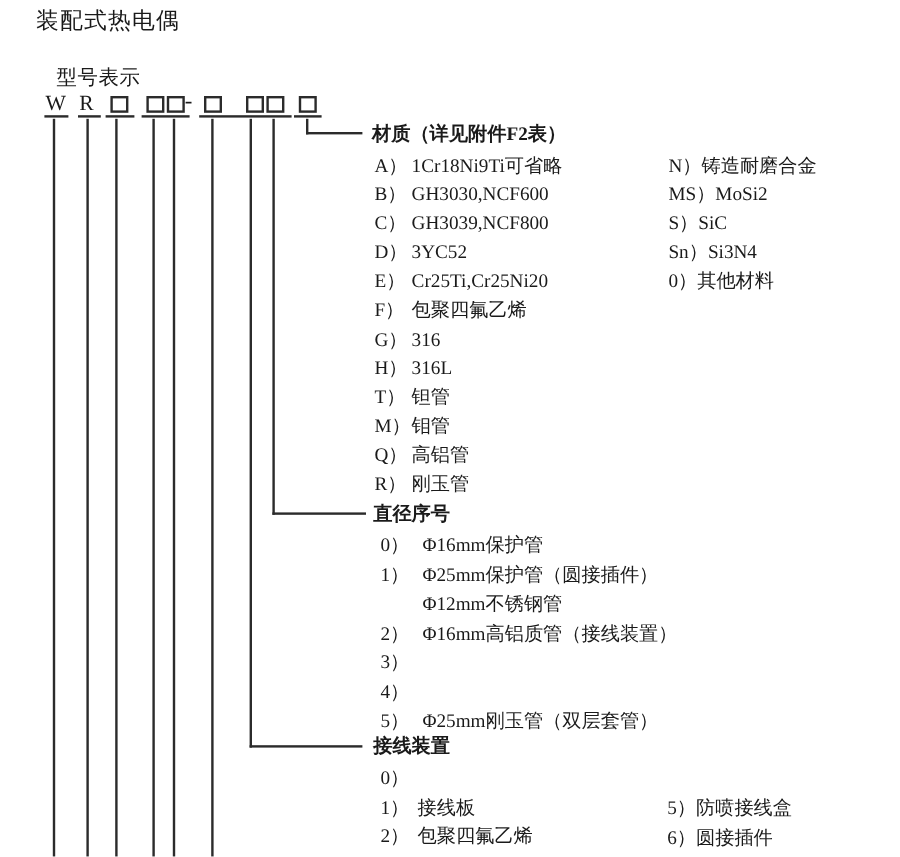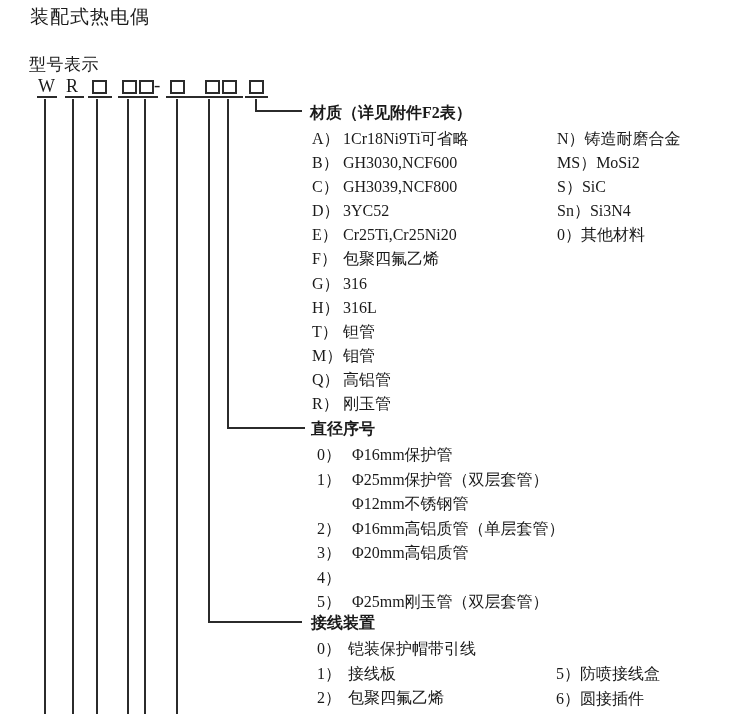--- a/index.html
+++ b/index.html
@@ -11,21 +11,21 @@
   
   .vl { position:absolute; width:2px; background:#2b2b2b; }
   .hl { position:absolute; height:2px; background:#2b2b2b; }
   
   .bx { position:absolute; top:80px; width:11px; height:10px; border:2px solid #2b2b2b; background:#fff; }
   
   .ul { position:absolute; top:96px; height:2px; background:#2b2b2b; }
   .code-letter { position:absolute; top:77px; font-size:18px; line-height:18px; }
   .code-sep { position:absolute; left:154px; top:74px; font-size:19px; }
   .page-title { position:absolute; left:30px; top:4px; font-size:19px; letter-spacing:1px; white-space:nowrap; }
-  .page-subtitle { position:absolute; left:29px; top:53px; font-size:17px; letter-spacing:0.5px; white-space:nowrap; }
+  .page-subtitle { position:absolute; left:47px; top:53px; font-size:17px; letter-spacing:0.5px; white-space:nowrap; }
   .sec-header { position:absolute; font-weight:bold; font-size:16px; line-height:19px; white-space:nowrap; }
   .list { position:absolute; font-size:16px; white-space:nowrap; }
   .row { display:flex; }
   .m-list .row { height:24.1px; line-height:24.1px; }
   .d-list .row { height:24.55px; line-height:24.55px; }
   .w-list .row { height:24.7px; line-height:24.7px; }
   .code-col-31 { flex:0 0 31px; width:31px; }
   .code-col-35 { flex:0 0 35px; width:35px; }
   .val-col { flex:0 0 auto; }
 </style>
@@ -150,49 +150,47 @@
 
   <div class="sec-header" style="left:311px;top:419px;">直径序号</div>
 
   <div class="list d-list" style="left:317px;top:443px;">
     <div class="row">
         <span class="code-col-35">0）</span>
         <span class="val-col">Φ16mm保护管</span>
       </div>
     <div class="row">
         <span class="code-col-35">1）</span>
-        <span class="val-col">Φ25mm保护管（双层套管）</span>
+        <span class="val-col">Φ25mm保护管（圆接插件）</span>
       </div>
     <div class="row">
         <span class="code-col-35"></span>
         <span class="val-col">Φ12mm不锈钢管</span>
       </div>
     <div class="row">
         <span class="code-col-35">2）</span>
-        <span class="val-col">Φ16mm高铝质管（单层套管）</span>
+        <span class="val-col">Φ16mm高铝质管（接线装置）</span>
       </div>
     <div class="row">
         <span class="code-col-35">3）</span>
-        <span class="val-col">Φ20mm高铝质管</span>
       </div>
     <div class="row">
         <span class="code-col-35">4）</span>
       </div>
     <div class="row">
         <span class="code-col-35">5）</span>
         <span class="val-col">Φ25mm刚玉管（双层套管）</span>
       </div>
   </div>
 
   <div class="sec-header" style="left:311px;top:613px;">接线装置</div>
 
   <div class="list w-list" style="left:317px;top:637px;">
     <div class="row">
         <span class="code-col-31">0）</span>
-        <span class="val-col">铠装保护帽带引线</span>
       </div>
     <div class="row">
         <span class="code-col-31">1）</span>
         <span class="val-col">接线板</span>
       </div>
     <div class="row">
         <span class="code-col-31">2）</span>
         <span class="val-col">包聚四氟乙烯</span>
       </div>
   </div>

